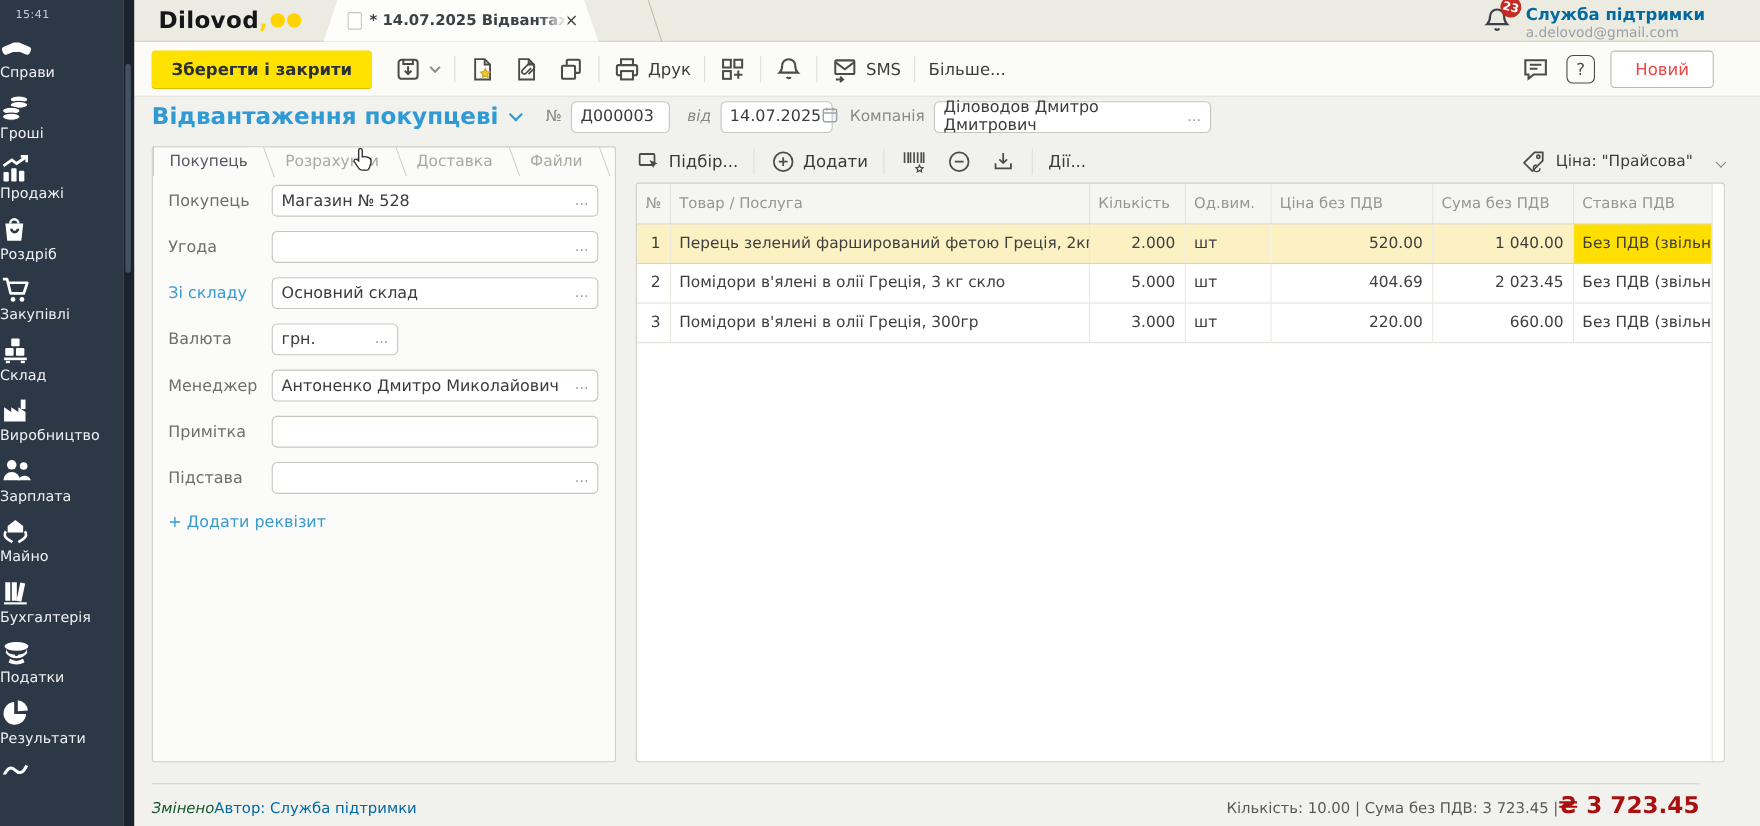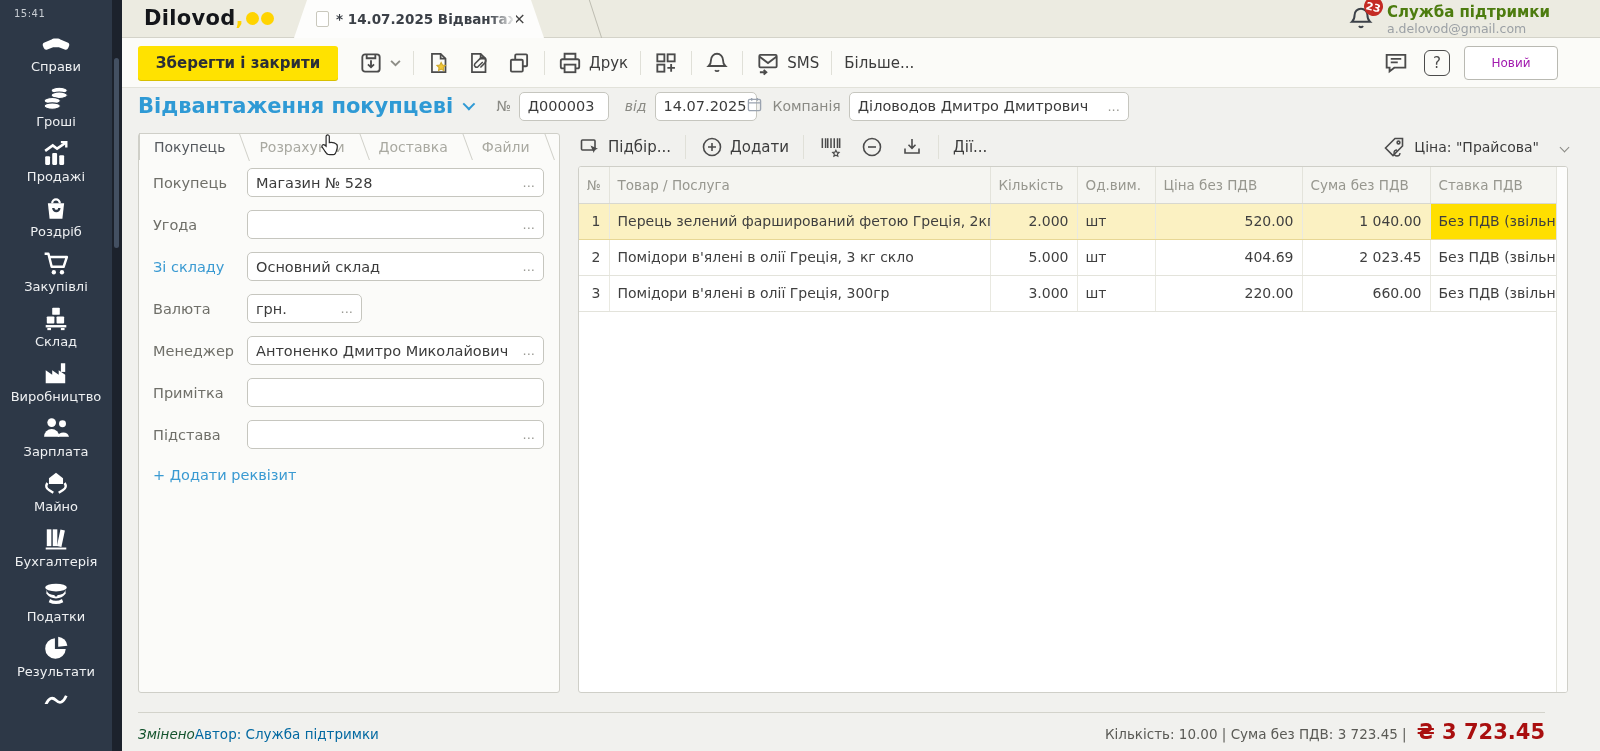--- a/index.html
+++ b/index.html
@@ -4,51 +4,51 @@
 <style>
   * { margin:0; padding:0; box-sizing:border-box; }
   html,body { width:1600px; height:751px; overflow:hidden; }
   body { font-family:"DejaVu Sans","Liberation Sans",sans-serif; background:#f1f1ee; position:relative; font-size:14px; color:#3f3f3f; }
 
   
   .sidebar { position:absolute; left:0; top:0; width:112px; height:751px; background:#2d3847; z-index:5; }
   .sidebar-strip { position:absolute; left:112px; top:0; width:10px; height:751px; background:#1c222c; z-index:5; }
   .sidebar-thumb { position:absolute; left:2px; top:58px; width:5px; height:190px; border-radius:3px; background:#435062; }
   .time { color:#c8cdd3; font-size:10px; padding:8px 0 2px 14px; letter-spacing:.5px; }
-  .nav-item { display:flex; flex-direction:column; align-items:center; margin-top:11px; cursor:pointer; }
+  .nav-item { display:flex; flex-direction:column; align-items:flex-start; margin-top:11px; cursor:pointer; }
   .nav-item svg { display:block; }
   .nav-label { color:#eef0f2; font-size:13px; margin-top:3px; white-space:nowrap; }
 
   
   .topbar { position:absolute; left:122px; top:0; right:0; height:38px; background:#ecebe1; border-bottom:1px solid #d4d3c9; z-index:4; }
   .logo { position:absolute; left:22px; top:6px; font-size:21px; font-weight:bold; color:#14161a; letter-spacing:.3px; }
   .logo .comma { color:#ffd400; }
   .logo .dot { display:inline-block; width:13px; height:13px; border-radius:50%; background:#ffd400; margin-left:2px; }
   .logo-slant { position:absolute; left:178px; top:0; width:26px; height:38px; border-right:1px solid #c4c3b8; transform:skewX(18deg); }
   .doc-tab { position:absolute; left:172px; top:0; width:250px; height:38px; background:#fdfdfc; clip-path:polygon(13px 0, 237px 0, 250px 38px, 0 38px); display:flex; align-items:center; padding:0 18px 0 22px; }
   .doc-tab-title { font-size:13.5px; color:#3c4148; font-weight:bold; white-space:nowrap; overflow:hidden; max-width:178px; position:relative; }
   .doc-tab-fade { position:absolute; right:28px; top:6px; width:26px; height:26px; background:linear-gradient(to right, rgba(253,253,252,0), #fdfdfc); }
   .doc-tab-close { margin-left:auto; color:#444; font-size:16px; cursor:pointer; line-height:1; }
   .tab-slant2 { position:absolute; left:448px; top:0; width:26px; height:38px; border-right:1px solid #bdbcb1; transform:skewX(18deg); }
   .doc-icon { width:13px; height:16px; border:1px solid #c9c8bd; border-radius:2px; margin-right:7px; flex:0 0 auto; position:relative; background:#fff; }
   .support { position:absolute; right:50px; top:3px; display:flex; align-items:center; gap:12px; }
   .support-text { text-align:left; }
-  .support-name { font-weight:bold; color:#4d7c0f; font-size:15px; }
+  .support-name { font-weight:bold; color:#0369a1; font-size:15px; }
   .support-email { color:#9ba0a5; font-size:12.5px; }
   .bell-wrap { position:relative; }
   .badge { position:absolute; top:-6px; right:-8px; background:#c42b24; color:#fff; font-size:10.5px; font-weight:bold; border-radius:50%; width:19px; height:19px; display:flex; align-items:center; justify-content:center; transform:rotate(14deg); }
 
   
   .toolbar { position:absolute; left:122px; top:38px; right:0; height:50px; background:#fbfbf8; border-bottom:1px solid #e2e2da; display:flex; align-items:center; z-index:3; }
   .btn-save { margin-left:16px; background:#ffe200; border:none; border-radius:3px; height:34px; width:200px; font-family:inherit; font-size:15px; font-weight:bold; color:#2b2f36; cursor:pointer; box-shadow:0 1px 0 #d8c000; }
   .tb-group { display:flex; align-items:center; gap:14px; padding:0 12px; }
   .tb-sep { width:1px; height:24px; background:#e0e0d8; }
   .tb-ico { display:flex; align-items:center; gap:6px; cursor:pointer; color:#3c3c3c; font-size:15px; white-space:nowrap; }
   .toolbar-right { margin-left:auto; display:flex; align-items:center; gap:14px; padding-right:42px; }
-  .btn-new { background:#fff; border:1px solid #b9b9b2; border-radius:4px; height:34px; width:94px; font-family:inherit; font-size:12px; color:#a21caf; cursor:pointer; }
+  .btn-new { background:#fff; border:1px solid #b9b9b2; border-radius:4px; height:34px; width:94px; font-family:inherit; font-size:15px; color:#ef4444; cursor:pointer; }
   .help-box { width:26px; height:26px; border:1.6px solid #4b4b4b; border-radius:6px; display:flex; align-items:center; justify-content:center; font-size:15px; color:#4b4b4b; cursor:pointer; }
 
   
   .doc-head { position:absolute; left:122px; top:88px; right:0; height:36px; display:flex; align-items:center; z-index:3; }
   .doc-title { margin-left:16px; color:#2f9ad5; font-size:21px; font-weight:bold; white-space:nowrap; }
   .chev { display:inline-block; width:9px; height:9px; border-right:2px solid #2f9ad5; border-bottom:2px solid #2f9ad5; transform:rotate(45deg) translateY(-2px); margin:0 6px 2px 10px; }
   .lbl { color:#8a8a84; font-size:14px; margin:0 8px; }
   .fld { background:#fff; border:1px solid #c6c6bf; border-radius:5px; height:29px; display:flex; align-items:center; padding:0 8px; font-size:14.5px; color:#3b3b3b; position:relative; }
   .fld .dots { margin-left:auto; color:#9a9a94; font-size:13px; padding-left:6px; cursor:pointer; }
 
@@ -79,21 +79,21 @@
   table.items td { height:36px; border-bottom:1px solid #e3e3db; border-right:1px solid #e9e9e1; padding:0 8px; font-size:14px; color:#3f3f3f; white-space:nowrap; overflow:hidden; }
   th.r, td.r { text-align:right; }
   tr.sel td { background:#fbf1c2; border-bottom-color:#e7d795; }
   tr.sel td.vat-sel { background:#ffdf00; }
 
   
   .footer-line { position:absolute; left:138px; right:55px; top:712px; border-top:1px solid #d3d3cb; }
   .footer { position:absolute; left:138px; right:55px; top:720px; display:flex; align-items:baseline; font-size:13.5px; }
   .f-changed { color:#14532d; cursor:pointer;font-style:italic; }
   .f-author { color:#0369a1; }
-  .f-right { margin-left:auto; display:flex; align-items:baseline; gap:10px; }
+  .f-right { margin-left:auto; display:flex; align-items:baseline; }
   .f-totals { color:#5a5a55; }
   .f-sum { color:#a90f0f; font-size:21px; font-weight:bold; white-space:nowrap; }
 
   .cursor-hand { position:absolute; left:320px; top:134px; z-index:9; }
 </style>
 </head>
 <body>
 
 <div class="sidebar">
   <div class="time">15:41</div>
@@ -370,21 +370,21 @@
     </span>
   <span class="lbl" style="margin-left:16px;font-style:italic;">від</span>
   <span class="fld" style="width:102px;">
     <span>14.07.2025</span>
     <span style="margin-left:auto;"><svg width="15" height="15" viewBox="0 0 16 16" fill="none" stroke="#9aa3b0" stroke-width="1.4">
           <rect x="1.5" y="2.5" width="13" height="12" rx="1.5"></rect>
           <path d="M1.5 6.2 h13 M5 1 v3 M11 1 v3"></path>
         </svg></span>
   </span>
   <span class="lbl" style="margin-left:16px;">Компанія</span>
-  <span class="fld" style="width:280px;">
+  <span class="fld" style="width:252px;">
     <span>Діловодов Дмитро Дмитрович</span>
     <span class="dots">...</span>
   </span>
 </div>
 
 <div class="form-panel">
   <div class="form-tabs">
     <div class="ftab active">
         <span>Покупець</span>
         <span class="slant"></span>

